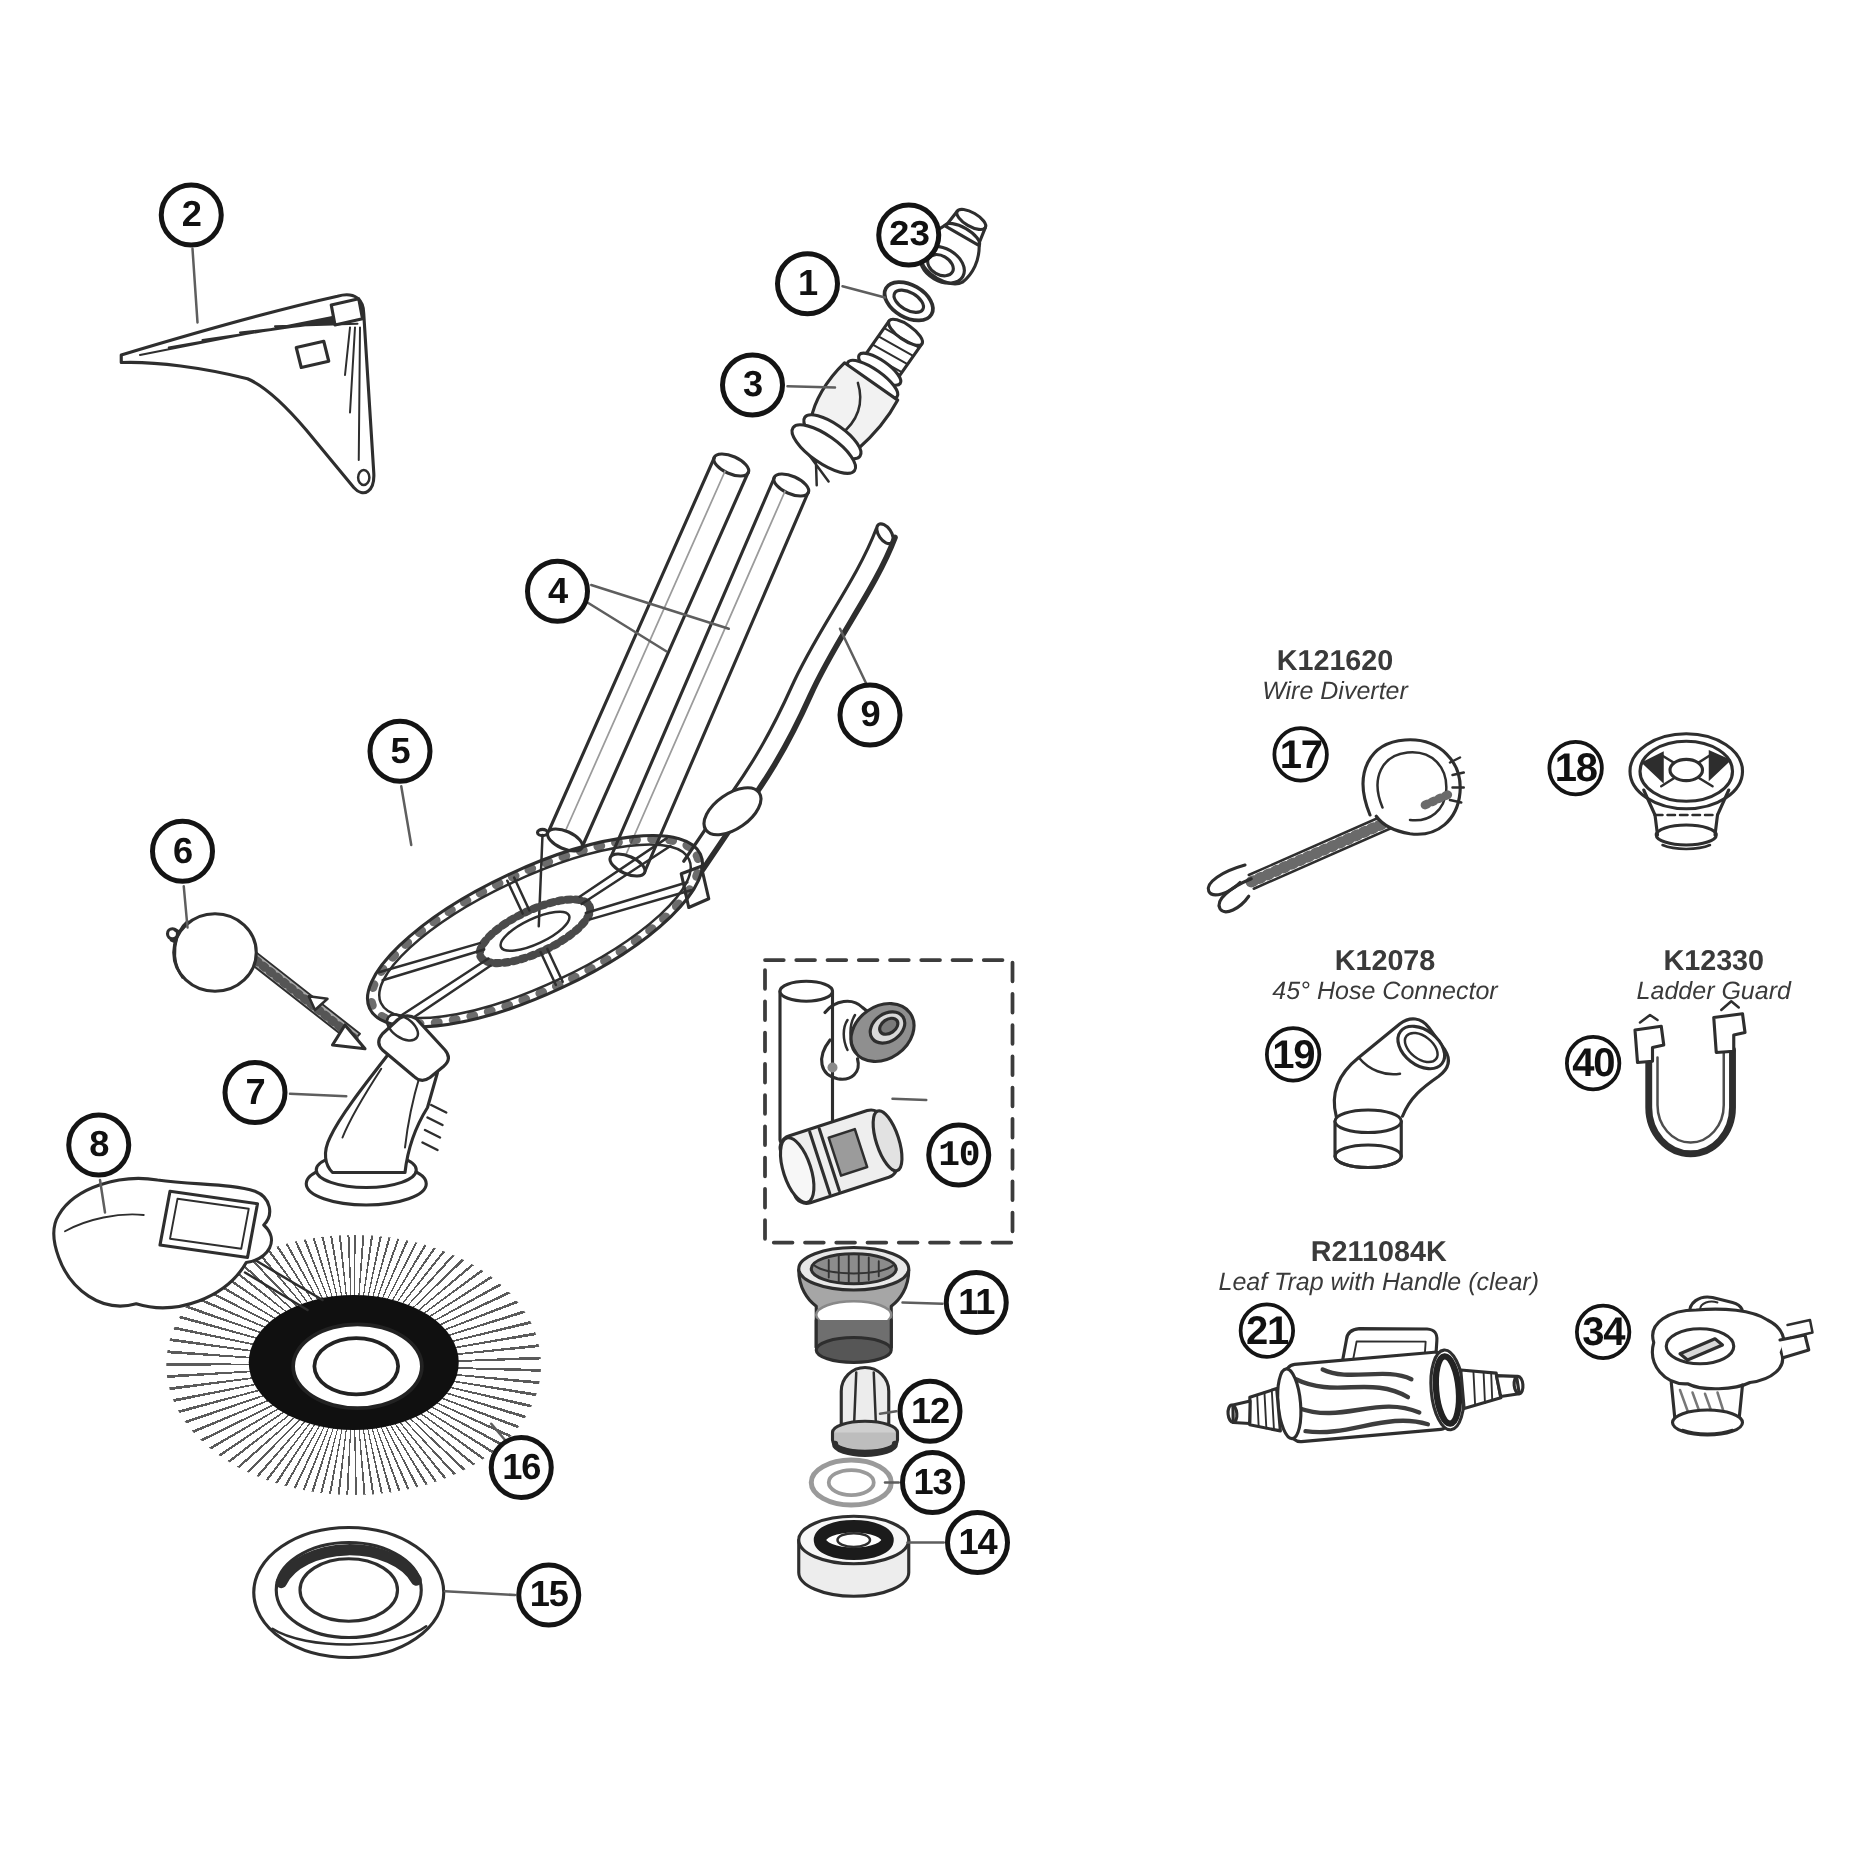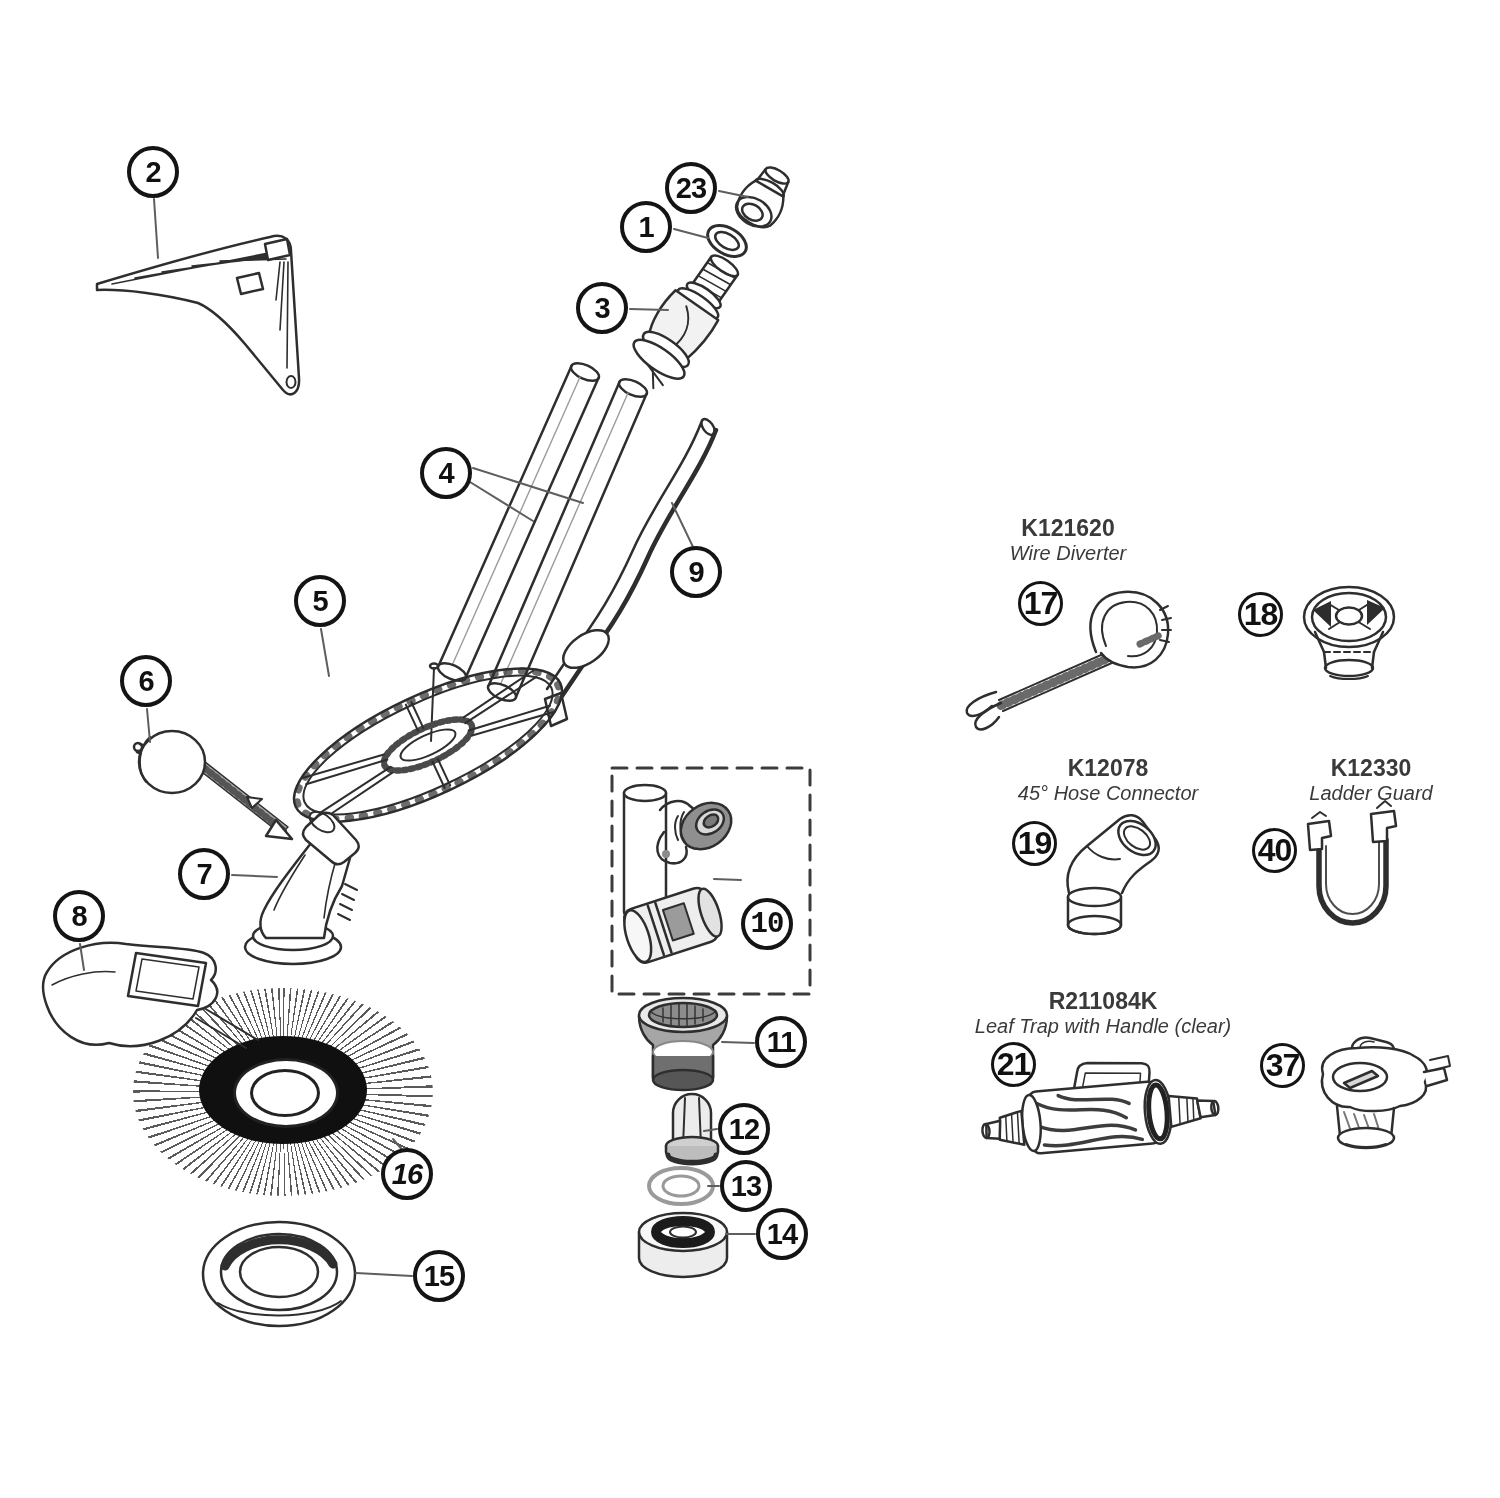--- a/index.html
+++ b/index.html
@@ -323,29 +323,29 @@
   <div class="callout" style="left:120px;top:655px;">6</div>
   <div class="callout" style="left:178px;top:848px;">7</div>
   <div class="callout" style="left:53px;top:890px;">8</div>
   <div class="callout" style="left:670px;top:546px;">9</div>
   <div class="callout" style="left:741px;top:898px;font-family:Liberation Mono, monospace;">10</div>
   <div class="callout" style="left:755px;top:1016px;">11</div>
   <div class="callout" style="left:718px;top:1103px;">12</div>
   <div class="callout" style="left:720px;top:1160px;">13</div>
   <div class="callout" style="left:756px;top:1208px;">14</div>
   <div class="callout" style="left:413px;top:1250px;">15</div>
-  <div class="callout" style="left:381px;top:1148px;font-style:italic;">16</div>
-  <div class="callout" style="left:665px;top:162px;">23</div>
+  <div class="callout" style="left:391px;top:1148px;">16</div>
+  <div class="callout" style="left:701px;top:162px;font-family:Liberation Mono, monospace;">23</div>
 
   <div class="callout small" style="left:1018px;top:581px;">17</div>
   <div class="callout small" style="left:1238px;top:592px;">18</div>
   <div class="callout small" style="left:1012px;top:821px;">19</div>
   <div class="callout small" style="left:1252px;top:828px;">40</div>
   <div class="callout small" style="left:991px;top:1042px;">21</div>
-  <div class="callout small" style="left:1260px;top:1043px;">37</div>
+  <div class="callout small" style="left:1260px;top:1043px;">34</div>
 
   <div class="acc-label" style="left:1068px;top:516px;">
     <div class="pn">K121620</div>
     <div class="desc">Wire Diverter</div>
   </div>
   <div class="acc-label" style="left:1108px;top:756px;">
     <div class="pn">K12078</div>
     <div class="desc">45° Hose Connector</div>
   </div>
   <div class="acc-label" style="left:1346px;top:756px;margin-left:25px;">

